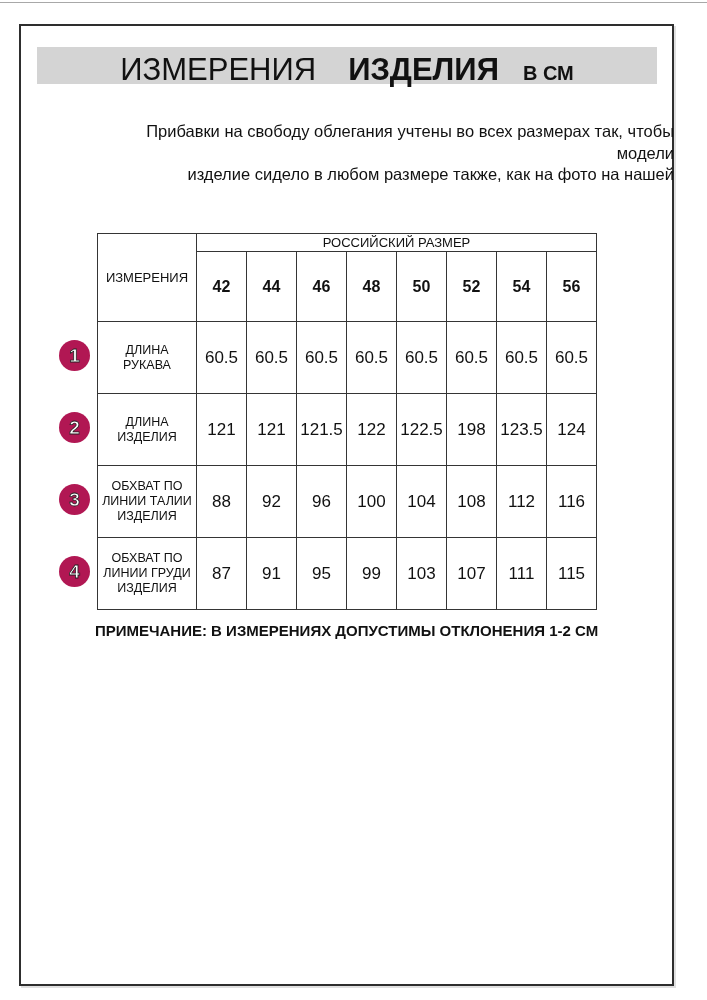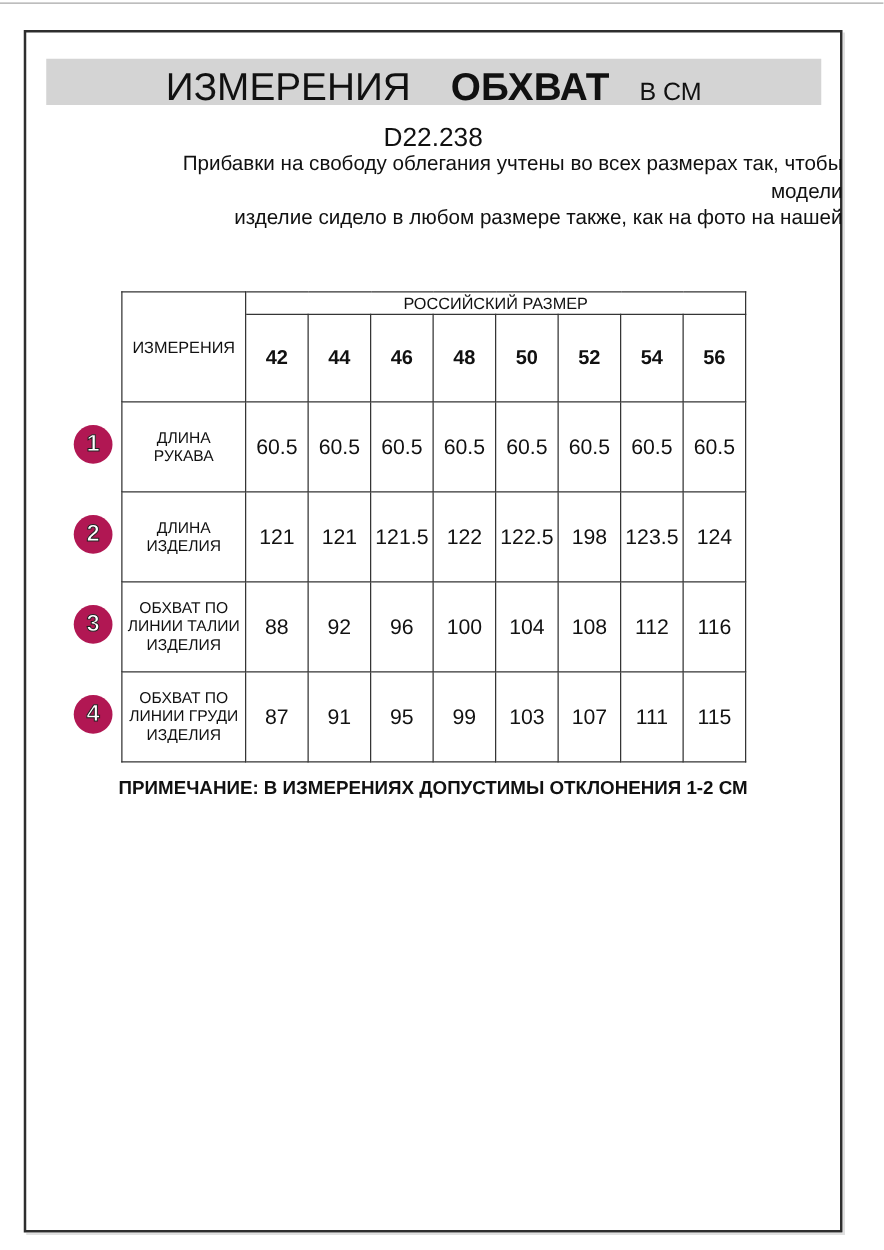--- a/index.html
+++ b/index.html
@@ -45,21 +45,21 @@
     white-space: nowrap;
   }
   .title-product {
     font-size: 31px;
     font-weight: 700;
     margin-left: 32px;
     white-space: nowrap;
   }
   .title-unit {
     font-size: 20px;
-    font-weight: 400;
+    font-weight: 700;
     margin-left: 24px;
     white-space: nowrap;
   }
   .article {
     position: absolute;
     left: 19px; top: 99px;
     width: 655px;
     text-align: center;
     font-size: 21px;
     font-weight: 400;
@@ -143,25 +143,24 @@
 </head>
 <body>
 
 <div class="page">
 
   <div class="top-edge"></div>
   <div class="frame"></div>
 
   <div class="title-bar">
     <span class="title-measure">ИЗМЕРЕНИЯ</span>
-    <span class="title-product">ОБХВАТ</span>
+    <span class="title-product">ИЗДЕЛИЯ</span>
     <span class="title-unit">В СМ</span>
   </div>
 
-  <div class="article">D22.238</div>
 
   <div class="desc">
     <div>Прибавки на свободу облегания учтены во всех размерах так, чтобы</div>
     <div>модели</div>
     <div>изделие сидело в любом размере также, как на фото на нашей</div>
   </div>
 
   <table class="size-table">
     <tbody>
         <tr class="group-row">

